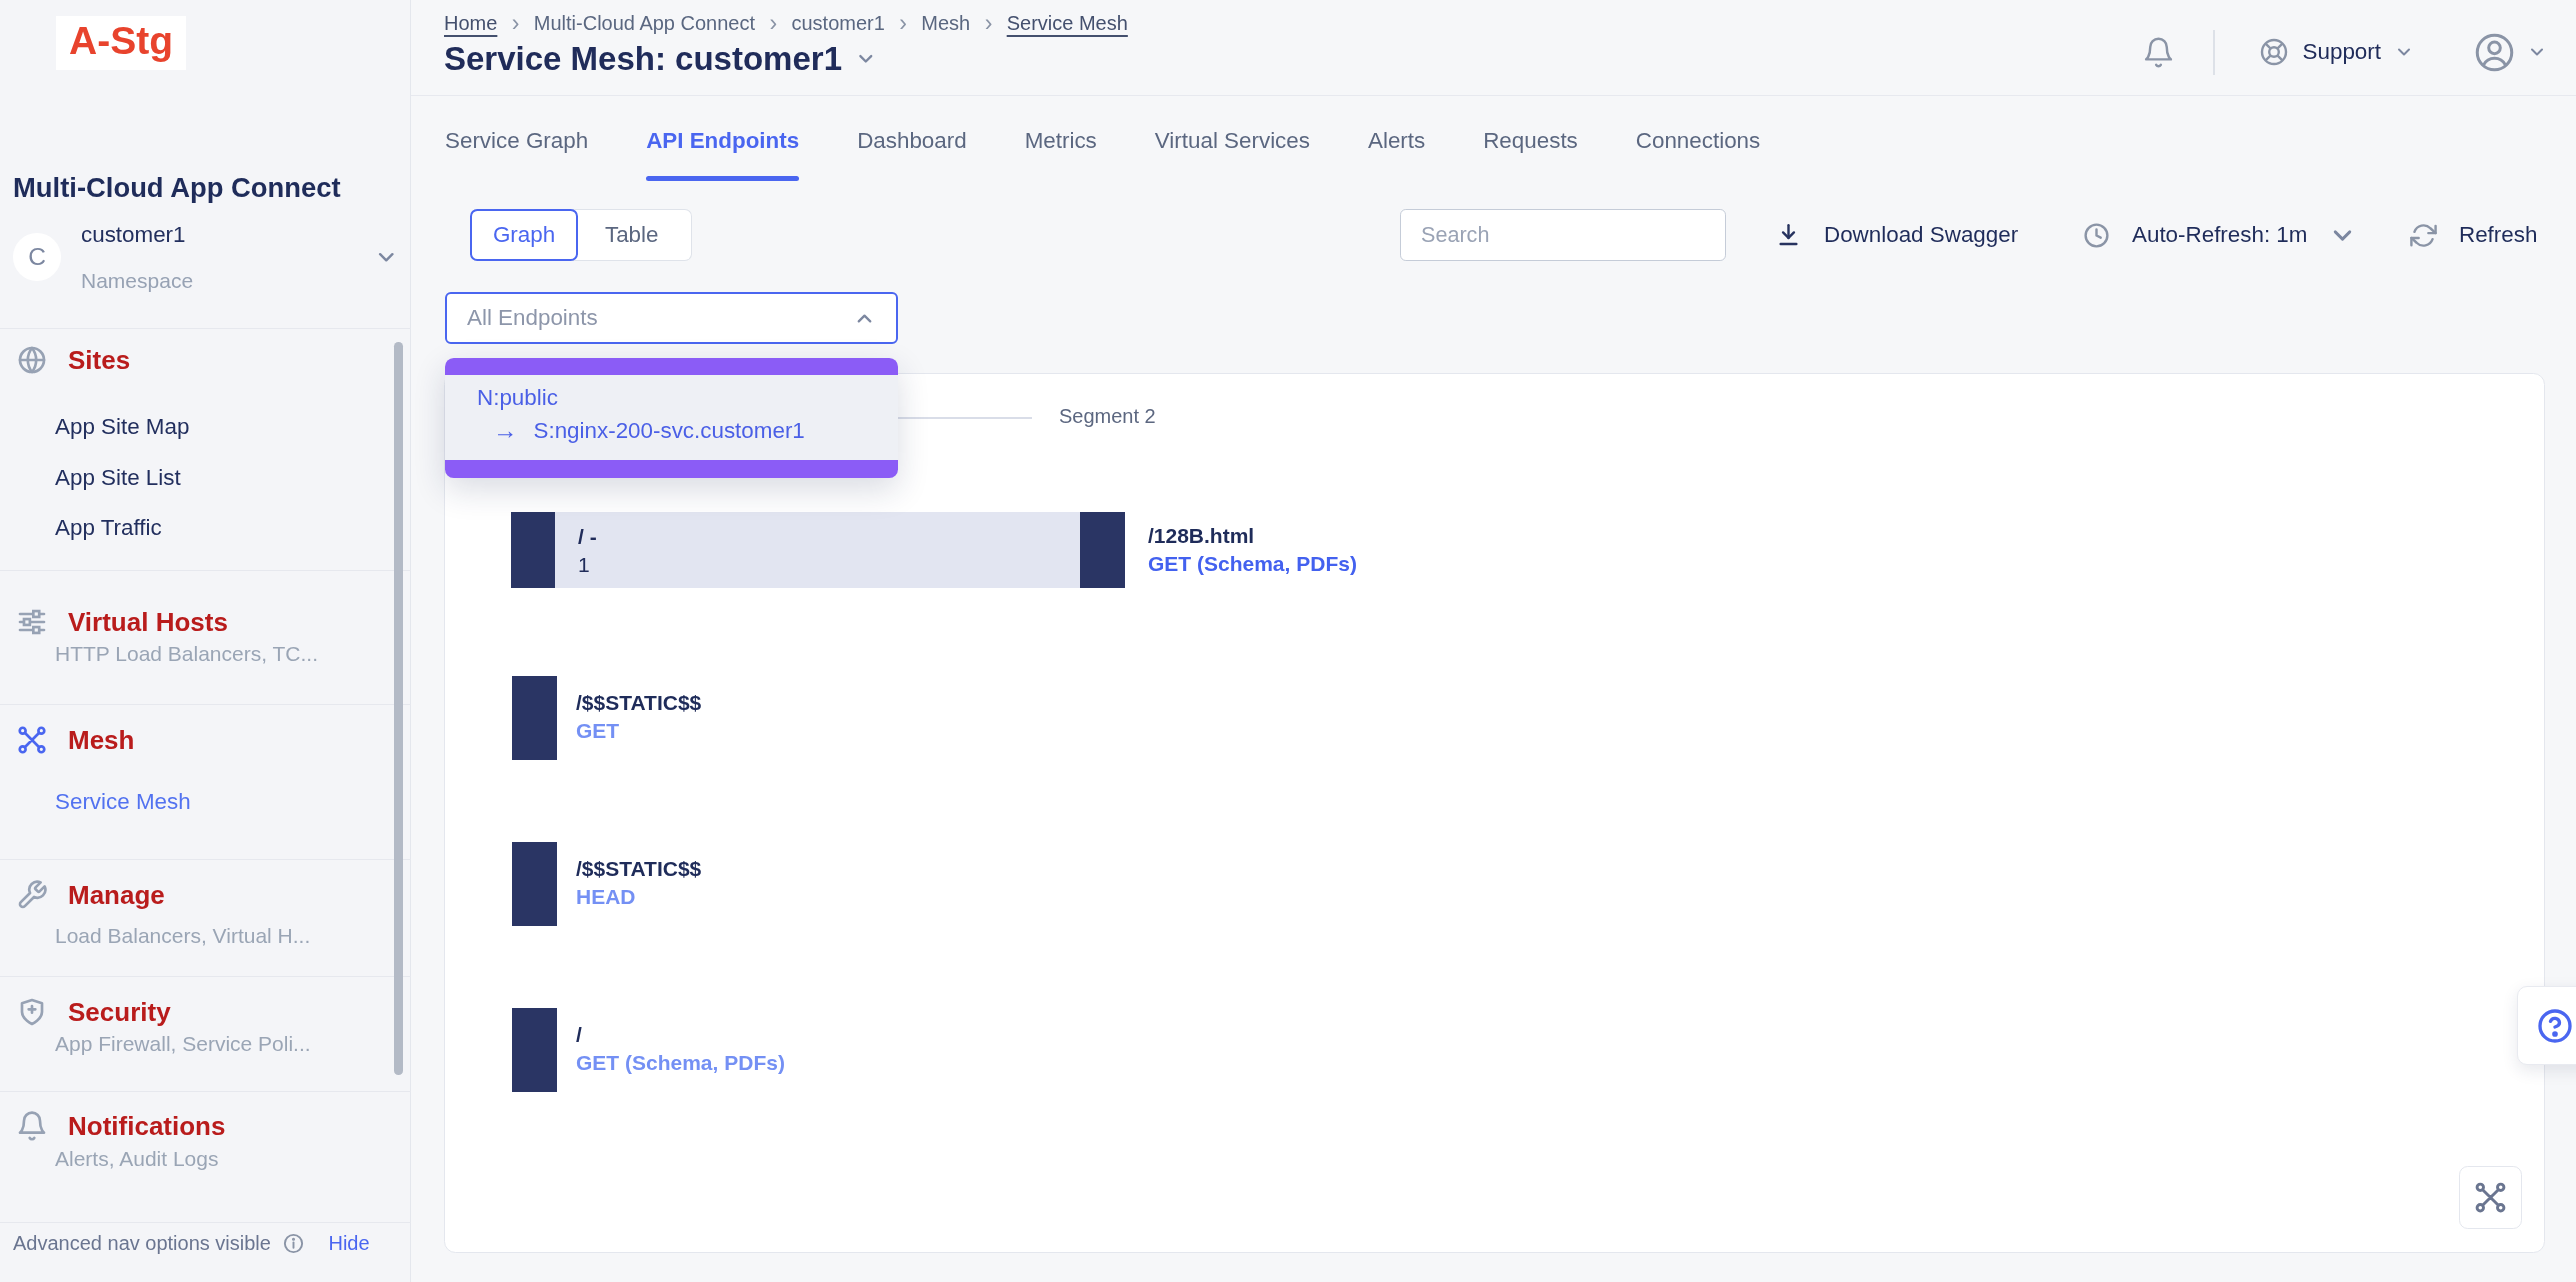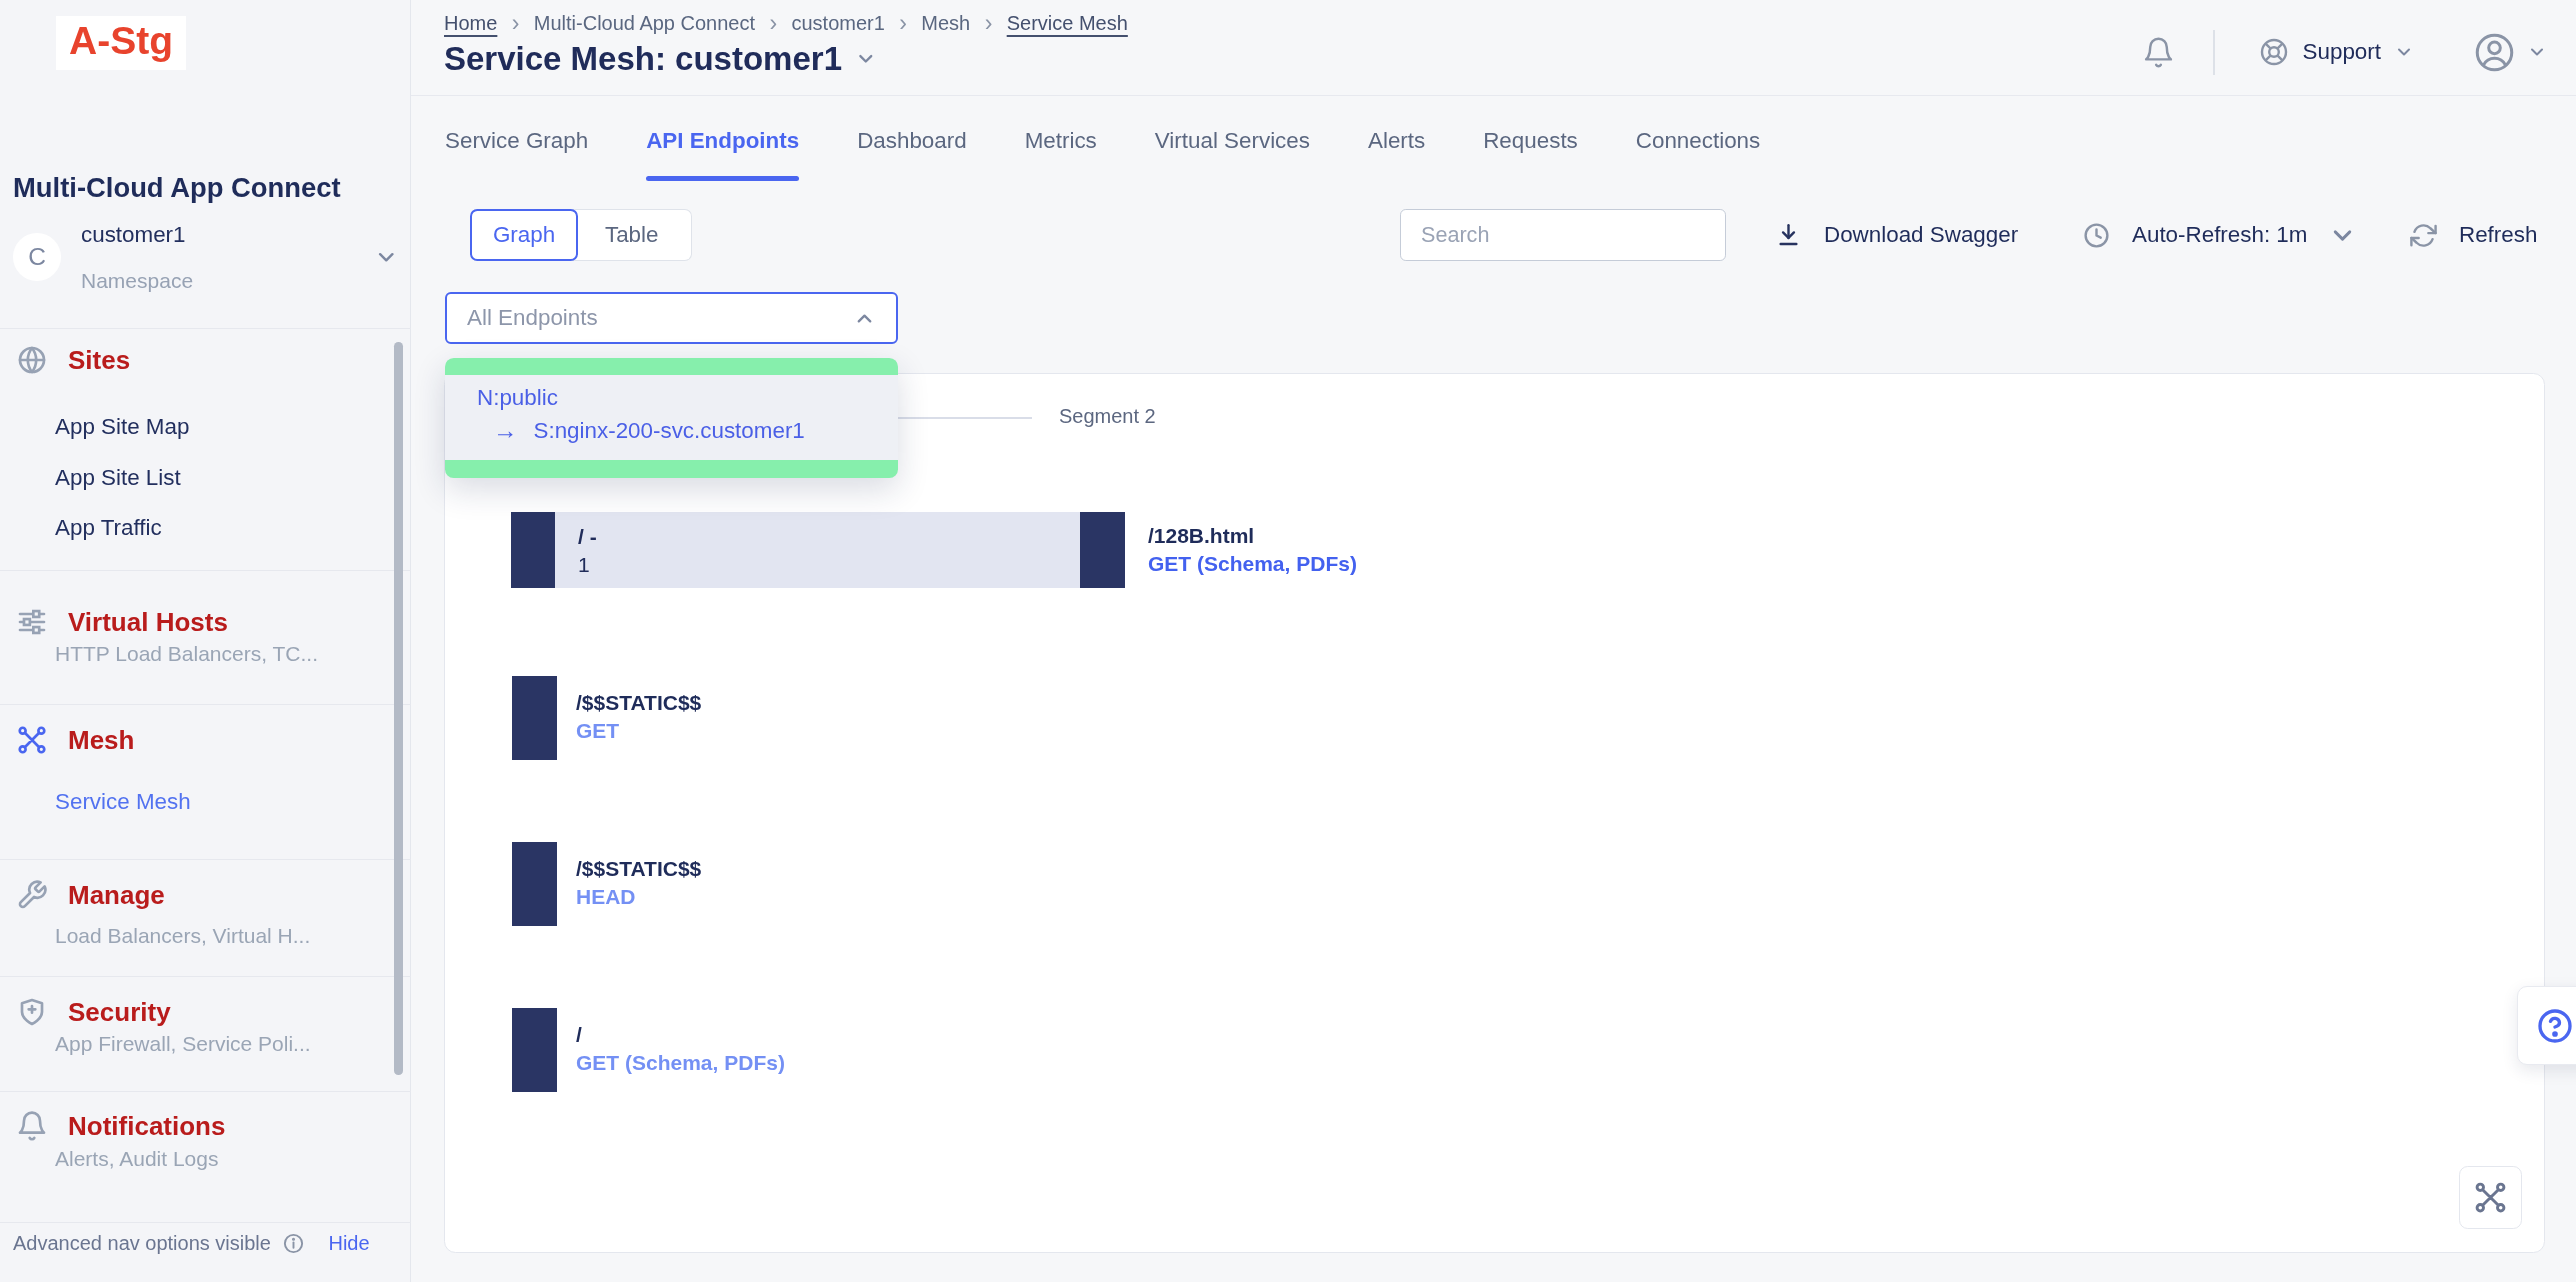--- a/index.html
+++ b/index.html
@@ -99,21 +99,21 @@
   .tool .navy { color:#27335f; }
   .tool .chev { color:#7c87a0; }
 
   
   .endpoint-select { position:absolute; left:445px; top:292px; width:453px; height:52px;
               background:#fff; border:2.2px solid #4a66f0; border-radius:5.8px;
               display:flex; align-items:center; padding:0 20px; font-size:22.4px;
               color:#8d96aa; z-index:6; cursor:pointer; }
   .endpoint-select .chev { margin-left:auto; color:#7c87a0; }
   .dropdown { position:absolute; left:445px; top:358px; width:453px; height:120px;
-              background:#86efac; border-radius:8.7px;
+              background:#8b5cf6; border-radius:8.7px;
               box-shadow:0 11.5px 32px rgba(25,35,80,0.16); z-index:10; padding-top:16.6px;
               overflow:hidden; }
   .dd-option { height:85px; background:#eef0f5; padding:7.2px 0 0 32px;
               font-size:22.4px; color:#4a5fe6; cursor:pointer; }
   .dd-group { line-height:32px; }
   .dd-service { line-height:33px; display:flex; gap:16px; padding-left:16px; }
   .dd-arrow { font-size:24.5px; }
 
   
   .card { position:absolute; left:444px; top:373px; width:2101px; height:880px;

